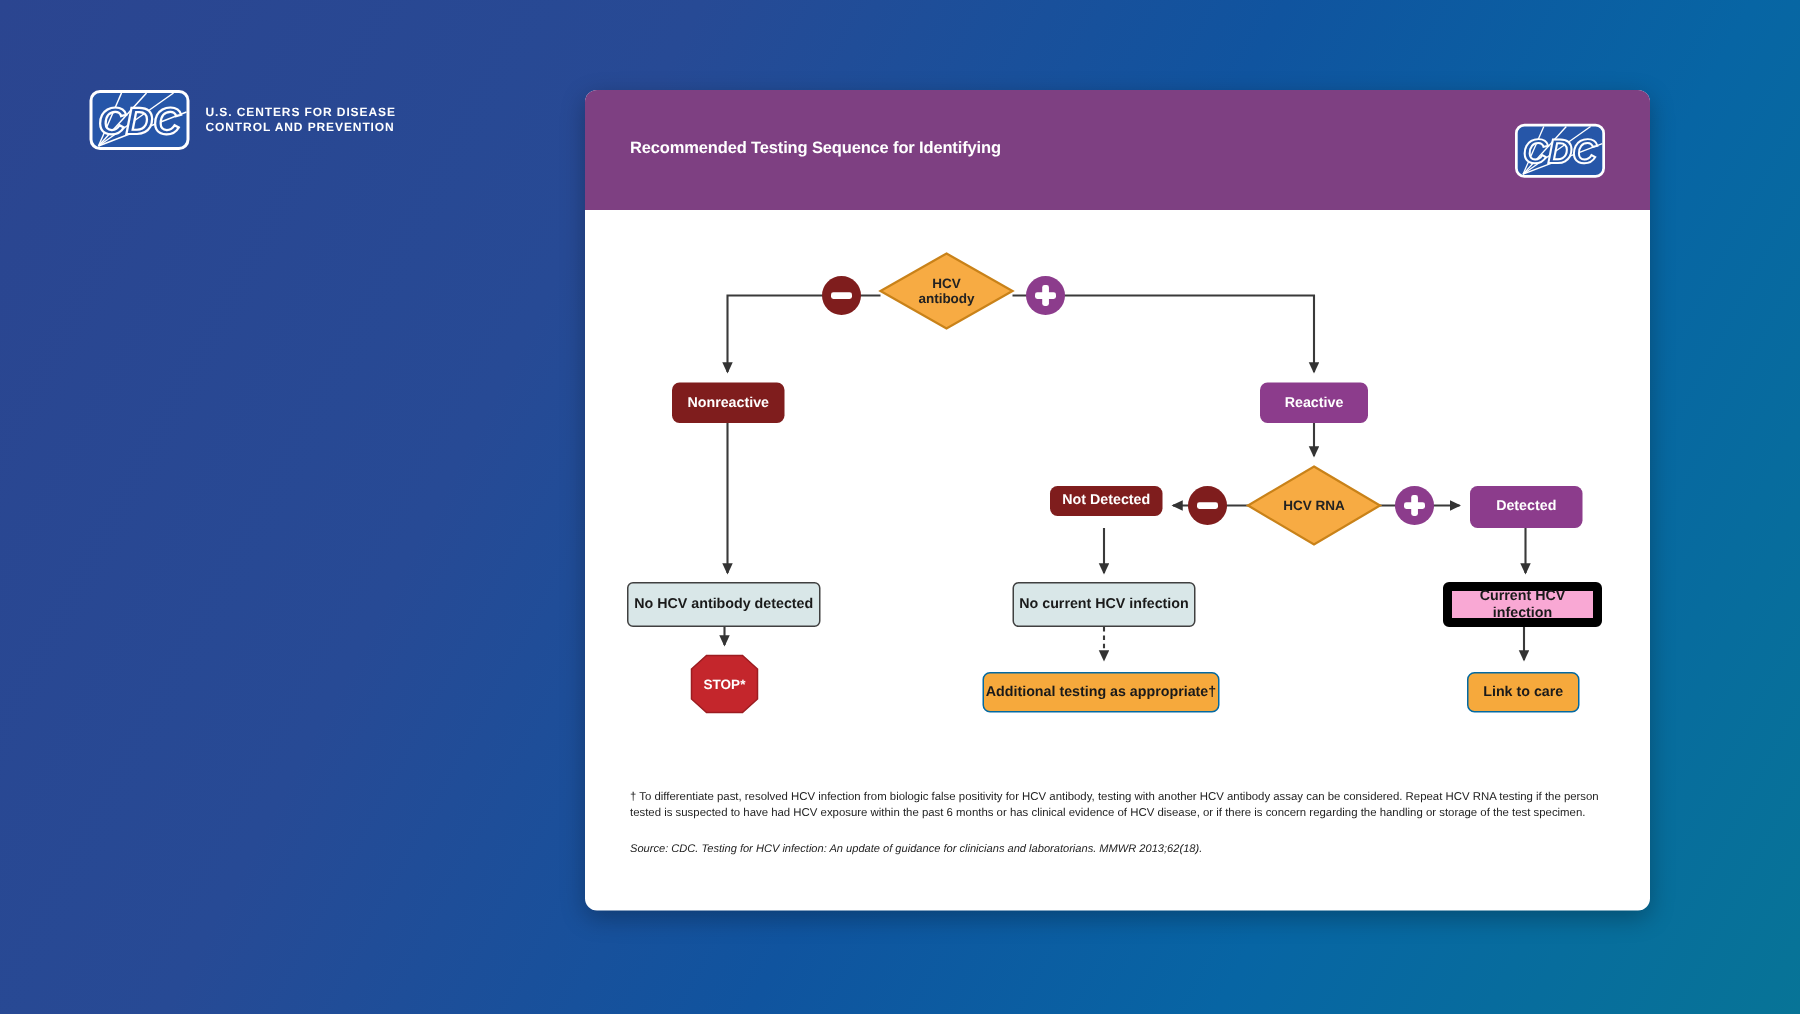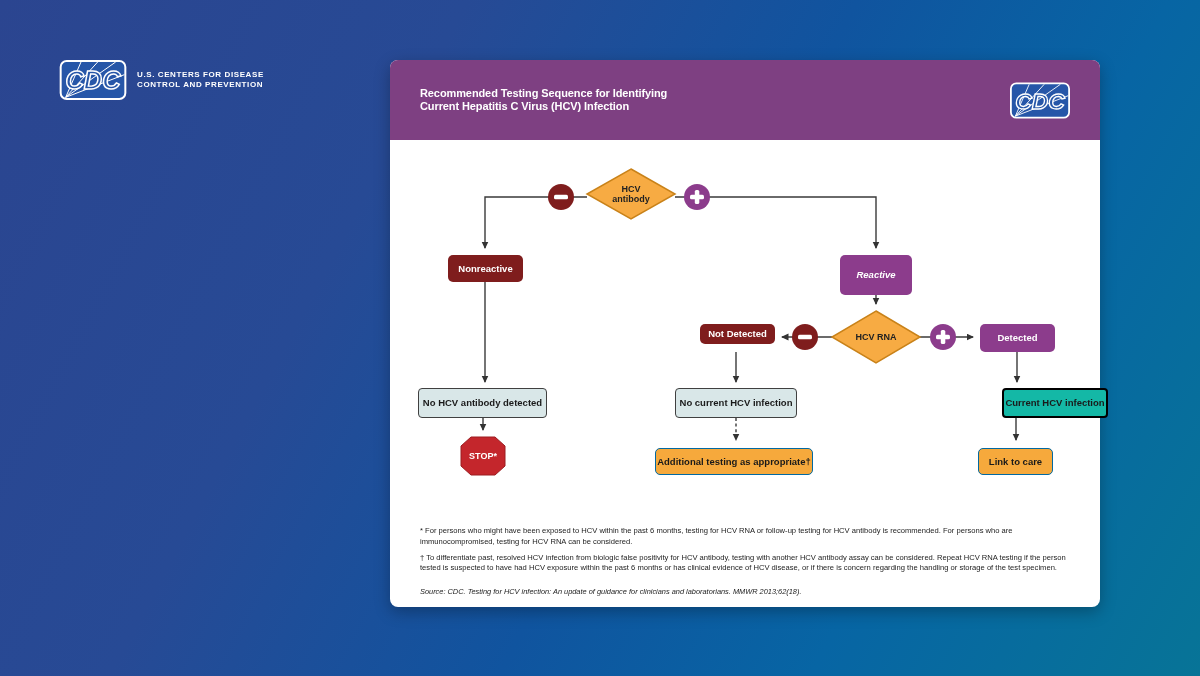--- a/index.html
+++ b/index.html
@@ -31,21 +31,21 @@
   .flow { position:absolute; inset:0; z-index:1; }
   .connectors { position:absolute; left:0; top:0; }
 
   .node {
     position:absolute; z-index:3; display:flex; align-items:center; justify-content:center;
     text-align:center; font-weight:bold; font-size:9.5px; line-height:1.2; box-sizing:border-box;
   }
   .teal   { background:#7f1d1d; color:#fff; border-radius:5px; }
   .purple { background:#8C3C8C; color:#fff; border-radius:5px; }
   .light  { background:#D9E7E8; border:1px solid #404040; color:#1a1a1a; border-radius:4px; font-weight:bold; }
-  .pink   { background:#14b8a6; border:2px solid #000000; color:#1a1a1a; border-radius:4px;margin-left:40px; }
+  .pink   { background:#f9a8d4; border:6px solid #000000; color:#1a1a1a; border-radius:4px; }
   .orange { background:#F6A93C; border:1px solid #0369a1; color:#1a1a1a; border-radius:5px; }
 
   .dlabel { position:absolute; z-index:3; display:flex; flex-direction:column; align-items:center;
             justify-content:center; font-size:9px; font-weight:bold; color:#222; line-height:1.15; text-align:center; }
   .stoplabel { position:absolute; z-index:3; display:flex; align-items:center; justify-content:center;
                color:#fff; font-weight:bold; font-size:9px; }
 
   .sign { position:absolute; z-index:4; width:26px; height:26px; border-radius:50%; display:flex;
           align-items:center; justify-content:center; }
   .sign svg { width:26px; height:26px; display:block; }
@@ -75,21 +75,20 @@
       <div>U.S. CENTERS FOR DISEASE</div>
       <div>CONTROL AND PREVENTION</div>
     </div>
   </div>
 
   <div class="card">
 
     <div class="card-header">
       <div class="card-title">
         <div>Recommended Testing Sequence for Identifying</div>
-        <div>Current Hepatitis C Virus (HCV) Infection</div>
       </div>
       <svg class="header-logo" viewBox="0 0 100 60">
         <rect x="1.5" y="1.5" width="97" height="57" rx="9" fill="#2656A8" stroke="#ffffff" stroke-width="3"></rect>
         <g stroke="#ffffff" stroke-width="1.5">
           <line x1="9" y1="56" x2="32" y2="3"></line>
           <line x1="9" y1="56" x2="57" y2="3"></line>
           <line x1="9" y1="56" x2="84" y2="3"></line>
           <line x1="9" y1="56" x2="97" y2="22"></line>
         </g>
         <text x="50" y="44" text-anchor="middle" font-size="38" font-weight="bold" font-style="italic" fill="#2656A8" stroke="#ffffff" stroke-width="2.2">CDC</text>
@@ -145,32 +144,31 @@
         </svg>
       </div>
       <div class="sign purple" style="left:540px; top:264px;">
         <svg viewBox="0 0 26 26">
           <rect x="6" y="10.8" width="14" height="4.5" rx="1.6" fill="#ffffff"></rect>
           <rect x="10.8" y="6" width="4.5" height="14" rx="1.6" fill="#ffffff"></rect>
         </svg>
       </div>
 
       <div class="node teal" style="left:58px; top:195px; width:75px; height:27px;">Nonreactive</div>
-      <div class="node purple" style="left:450px; top:195px; width:72px; height:40px;font-style:italic;">Reactive</div>
+      <div class="node purple" style="left:450px; top:195px; width:72px; height:27px;">Reactive</div>
       <div class="node teal" style="left:310px; top:264px; width:75px; height:20px;">Not Detected</div>
       <div class="node purple" style="left:590px; top:264px; width:75px; height:28px;">Detected</div>
       <div class="node light" style="left:28px; top:328px; width:129px; height:30px;">No HCV antibody detected</div>
       <div class="node light" style="left:285px; top:328px; width:122px; height:30px;">No current HCV infection</div>
       <div class="node pink" style="left:572px; top:328px; width:106px; height:30px;">Current HCV infection</div>
       <div class="node orange" style="left:265px; top:388px; width:158px; height:27px;">Additional testing as appropriate†</div>
       <div class="node orange" style="left:588px; top:388px; width:75px; height:27px;">Link to care</div>
 
       <div class="stoplabel" style="left:71px; top:377px; width:44px; height:38px;">STOP*</div>
     </div>
 
     <div class="footer">
-      <p>* For persons who might have been exposed to HCV within the past 6 months, testing for HCV RNA or follow-up testing for HCV antibody is recommended. For persons who are immunocompromised, testing for HCV RNA can be considered.</p>
       <p>† To differentiate past, resolved HCV infection from biologic false positivity for HCV antibody, testing with another HCV antibody assay can be considered. Repeat HCV RNA testing if the person tested is suspected to have had HCV exposure within the past 6 months or has clinical evidence of HCV disease, or if there is concern regarding the handling or storage of the test specimen.</p>
       <p class="source">Source: CDC. Testing for HCV infection: An update of guidance for clinicians and laboratorians. MMWR 2013;62(18).</p>
     </div>
 
   </div>
 </div>
 
 </body></html>

